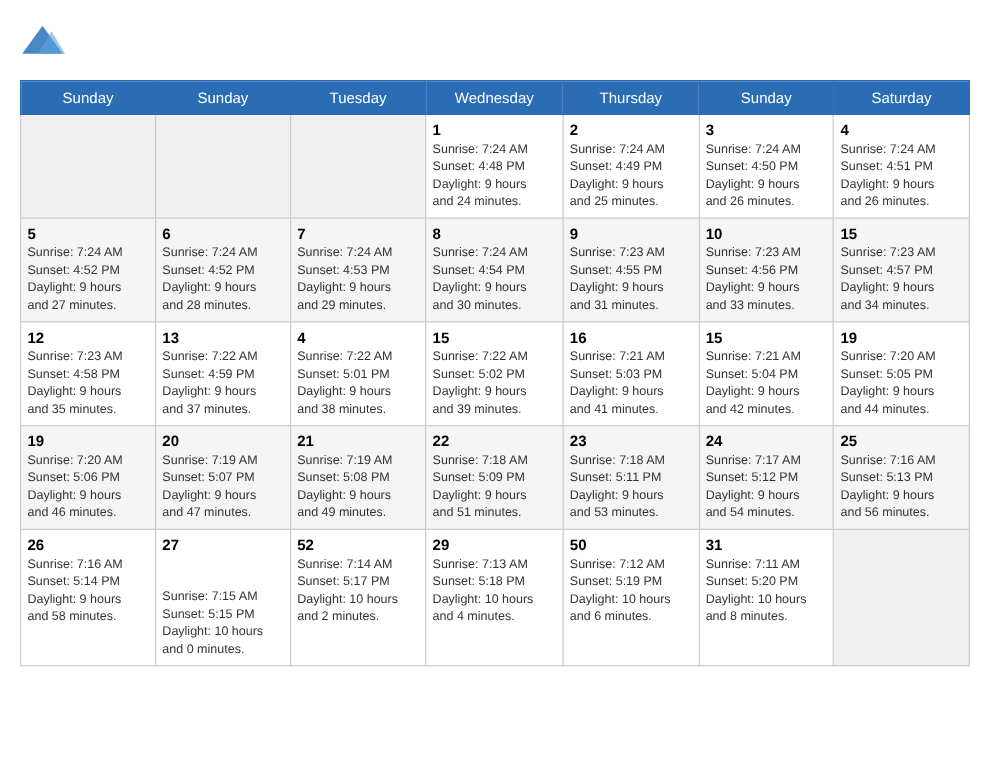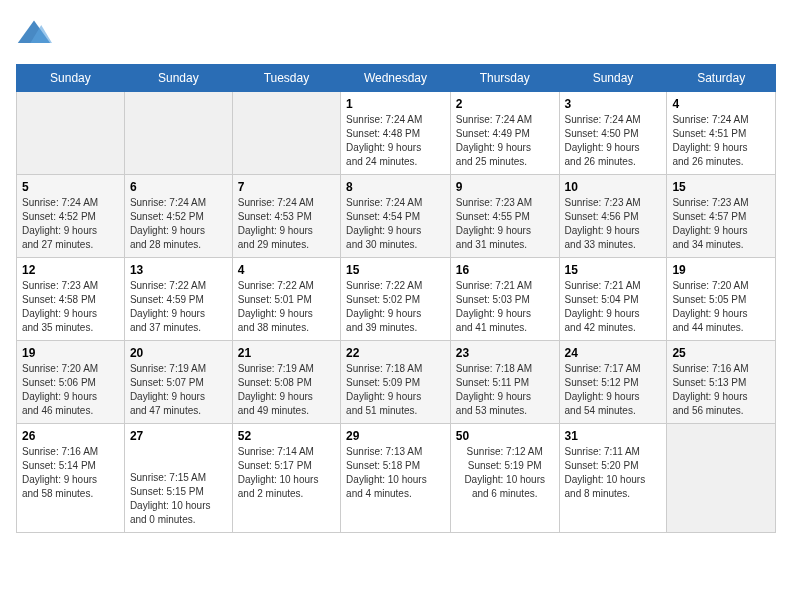--- a/index.html
+++ b/index.html
@@ -333,21 +333,21 @@
         </td>
         <td>
           <span class="day-number">29</span>
           <div class="day-info" style="white-space: pre-line;">Sunrise: 7:13 AM
 Sunset: 5:18 PM
 Daylight: 10 hours
 and 4 minutes.</div>
         </td>
         <td>
           <span class="day-number">50</span>
-          <div class="day-info" style="white-space: pre-line; text-align: center;">Sunrise: 7:12 AM
+          <div class="day-info" style="white-space: pre-line;">Sunrise: 7:12 AM
 Sunset: 5:19 PM
 Daylight: 10 hours
 and 6 minutes.</div>
         </td>
         <td>
           <span class="day-number">31</span>
           <div class="day-info" style="white-space: pre-line;">Sunrise: 7:11 AM
 Sunset: 5:20 PM
 Daylight: 10 hours
 and 8 minutes.</div>

